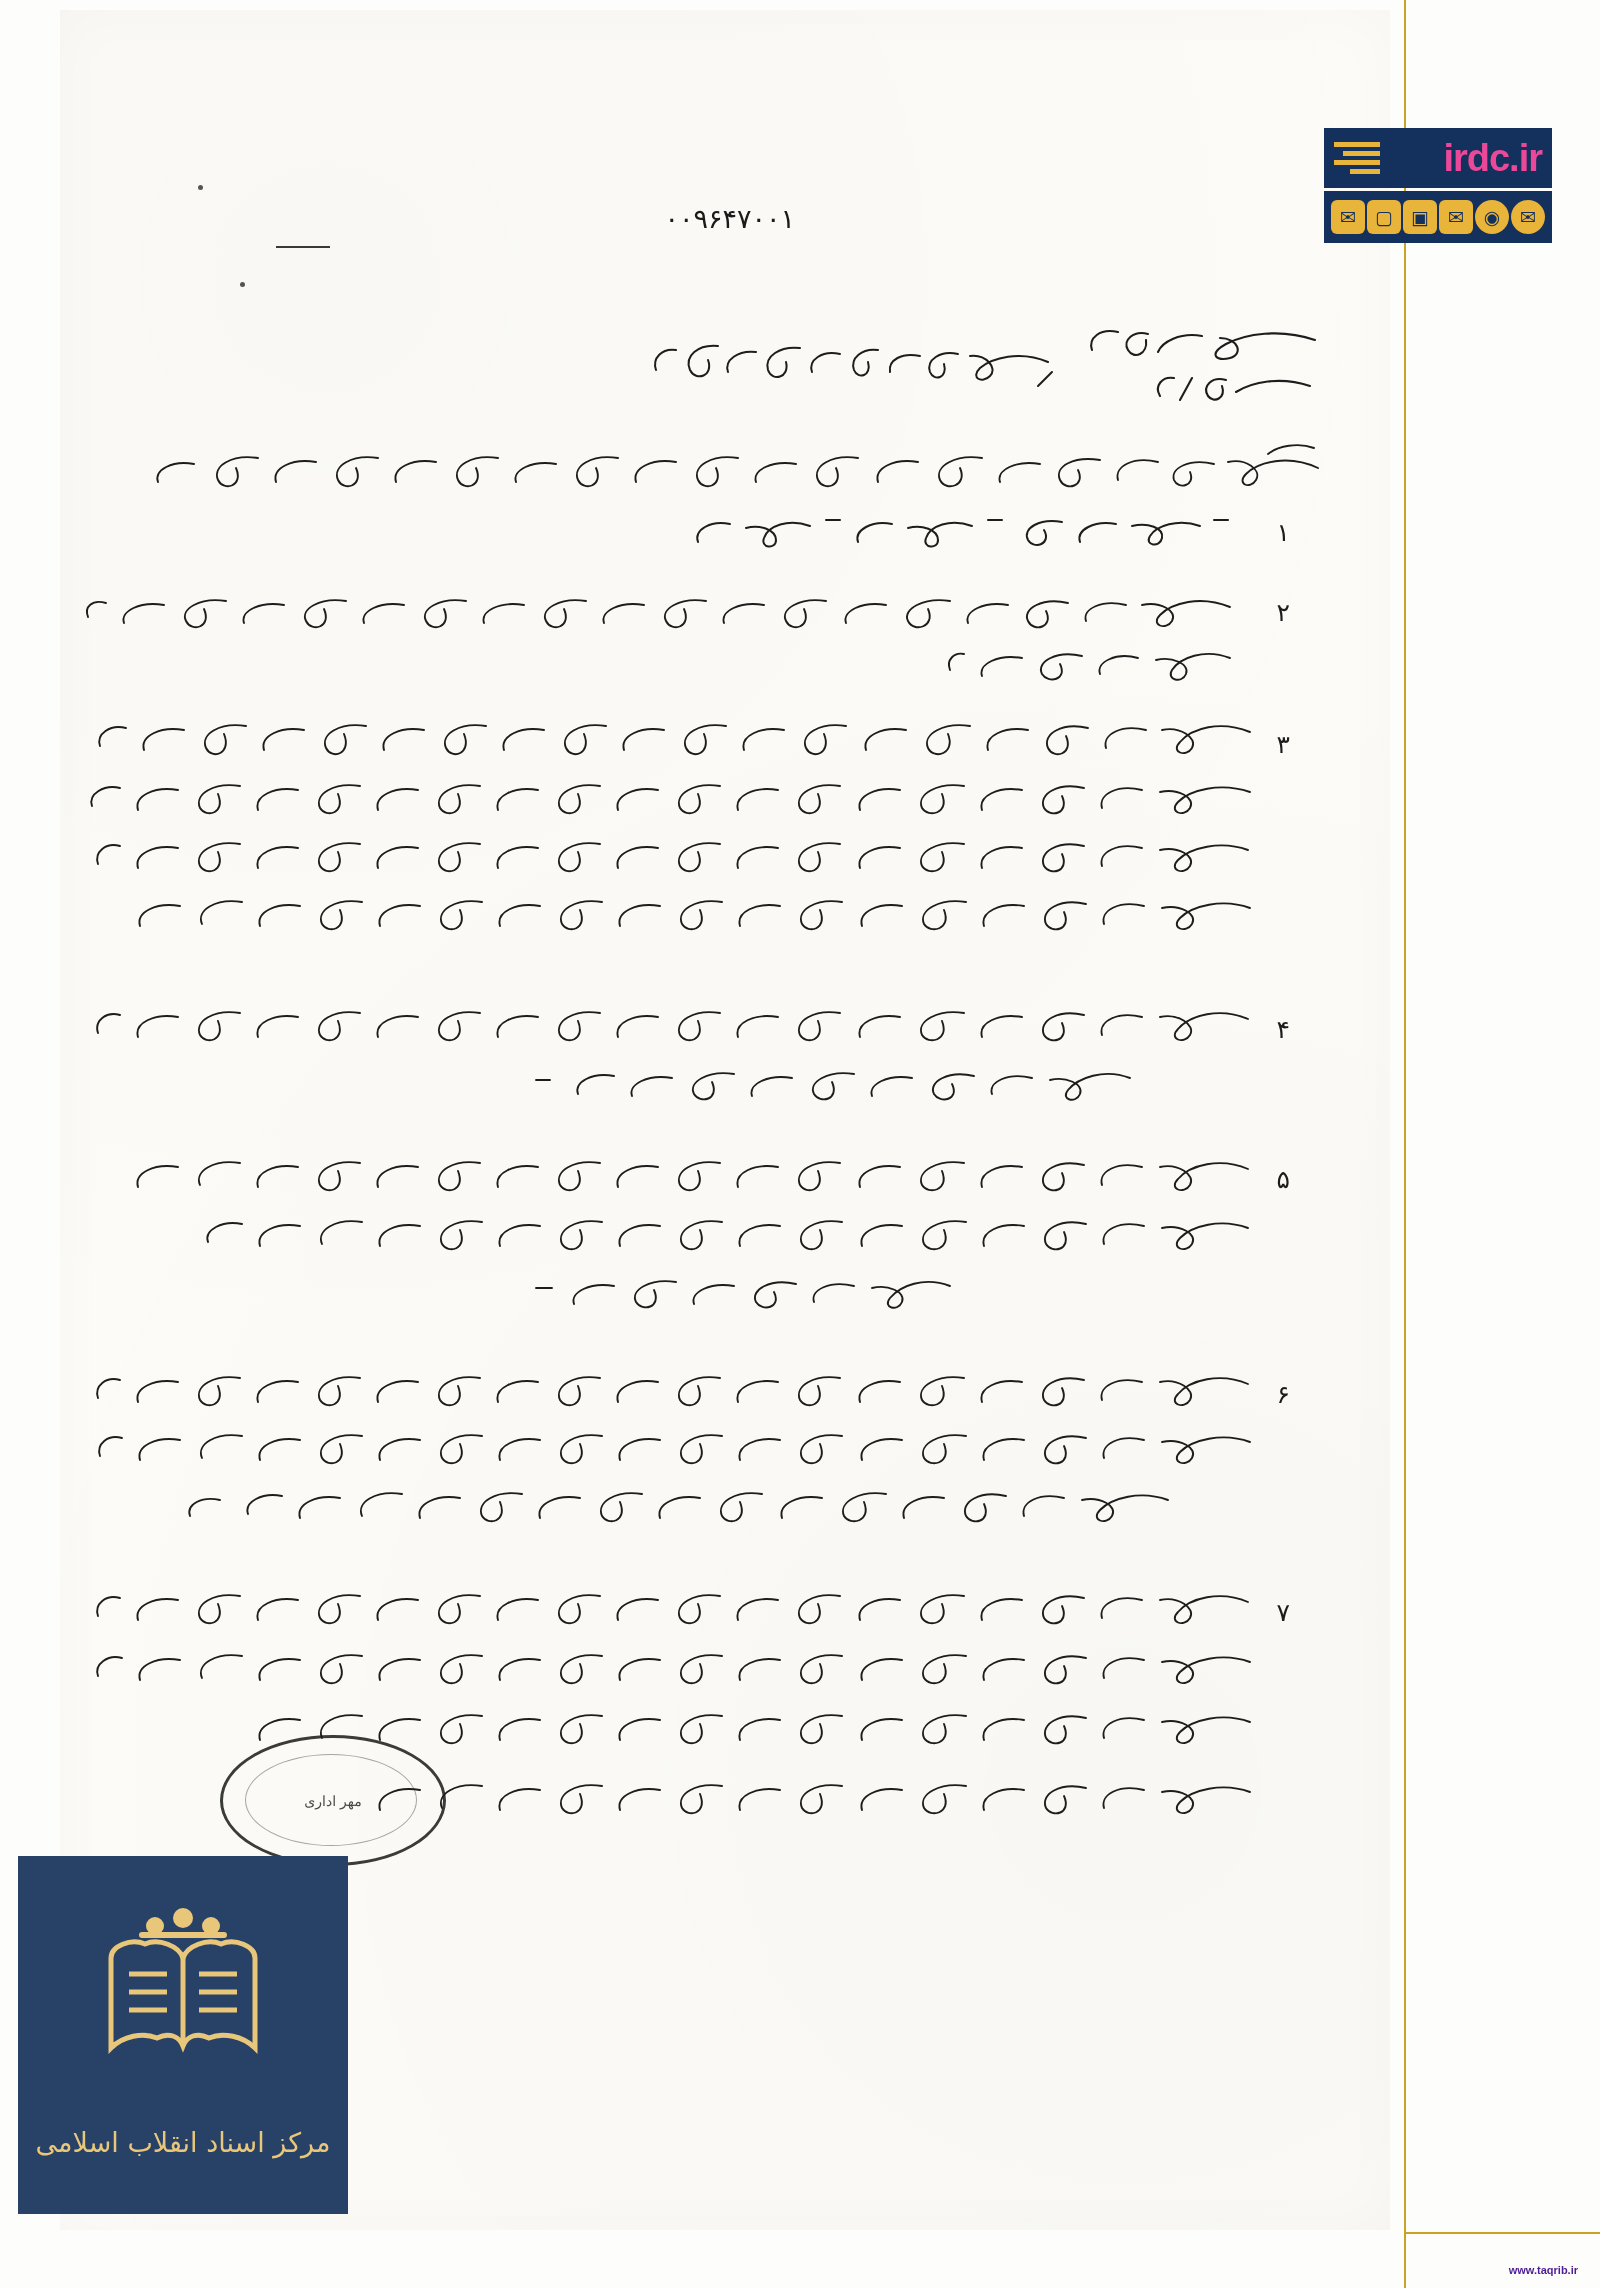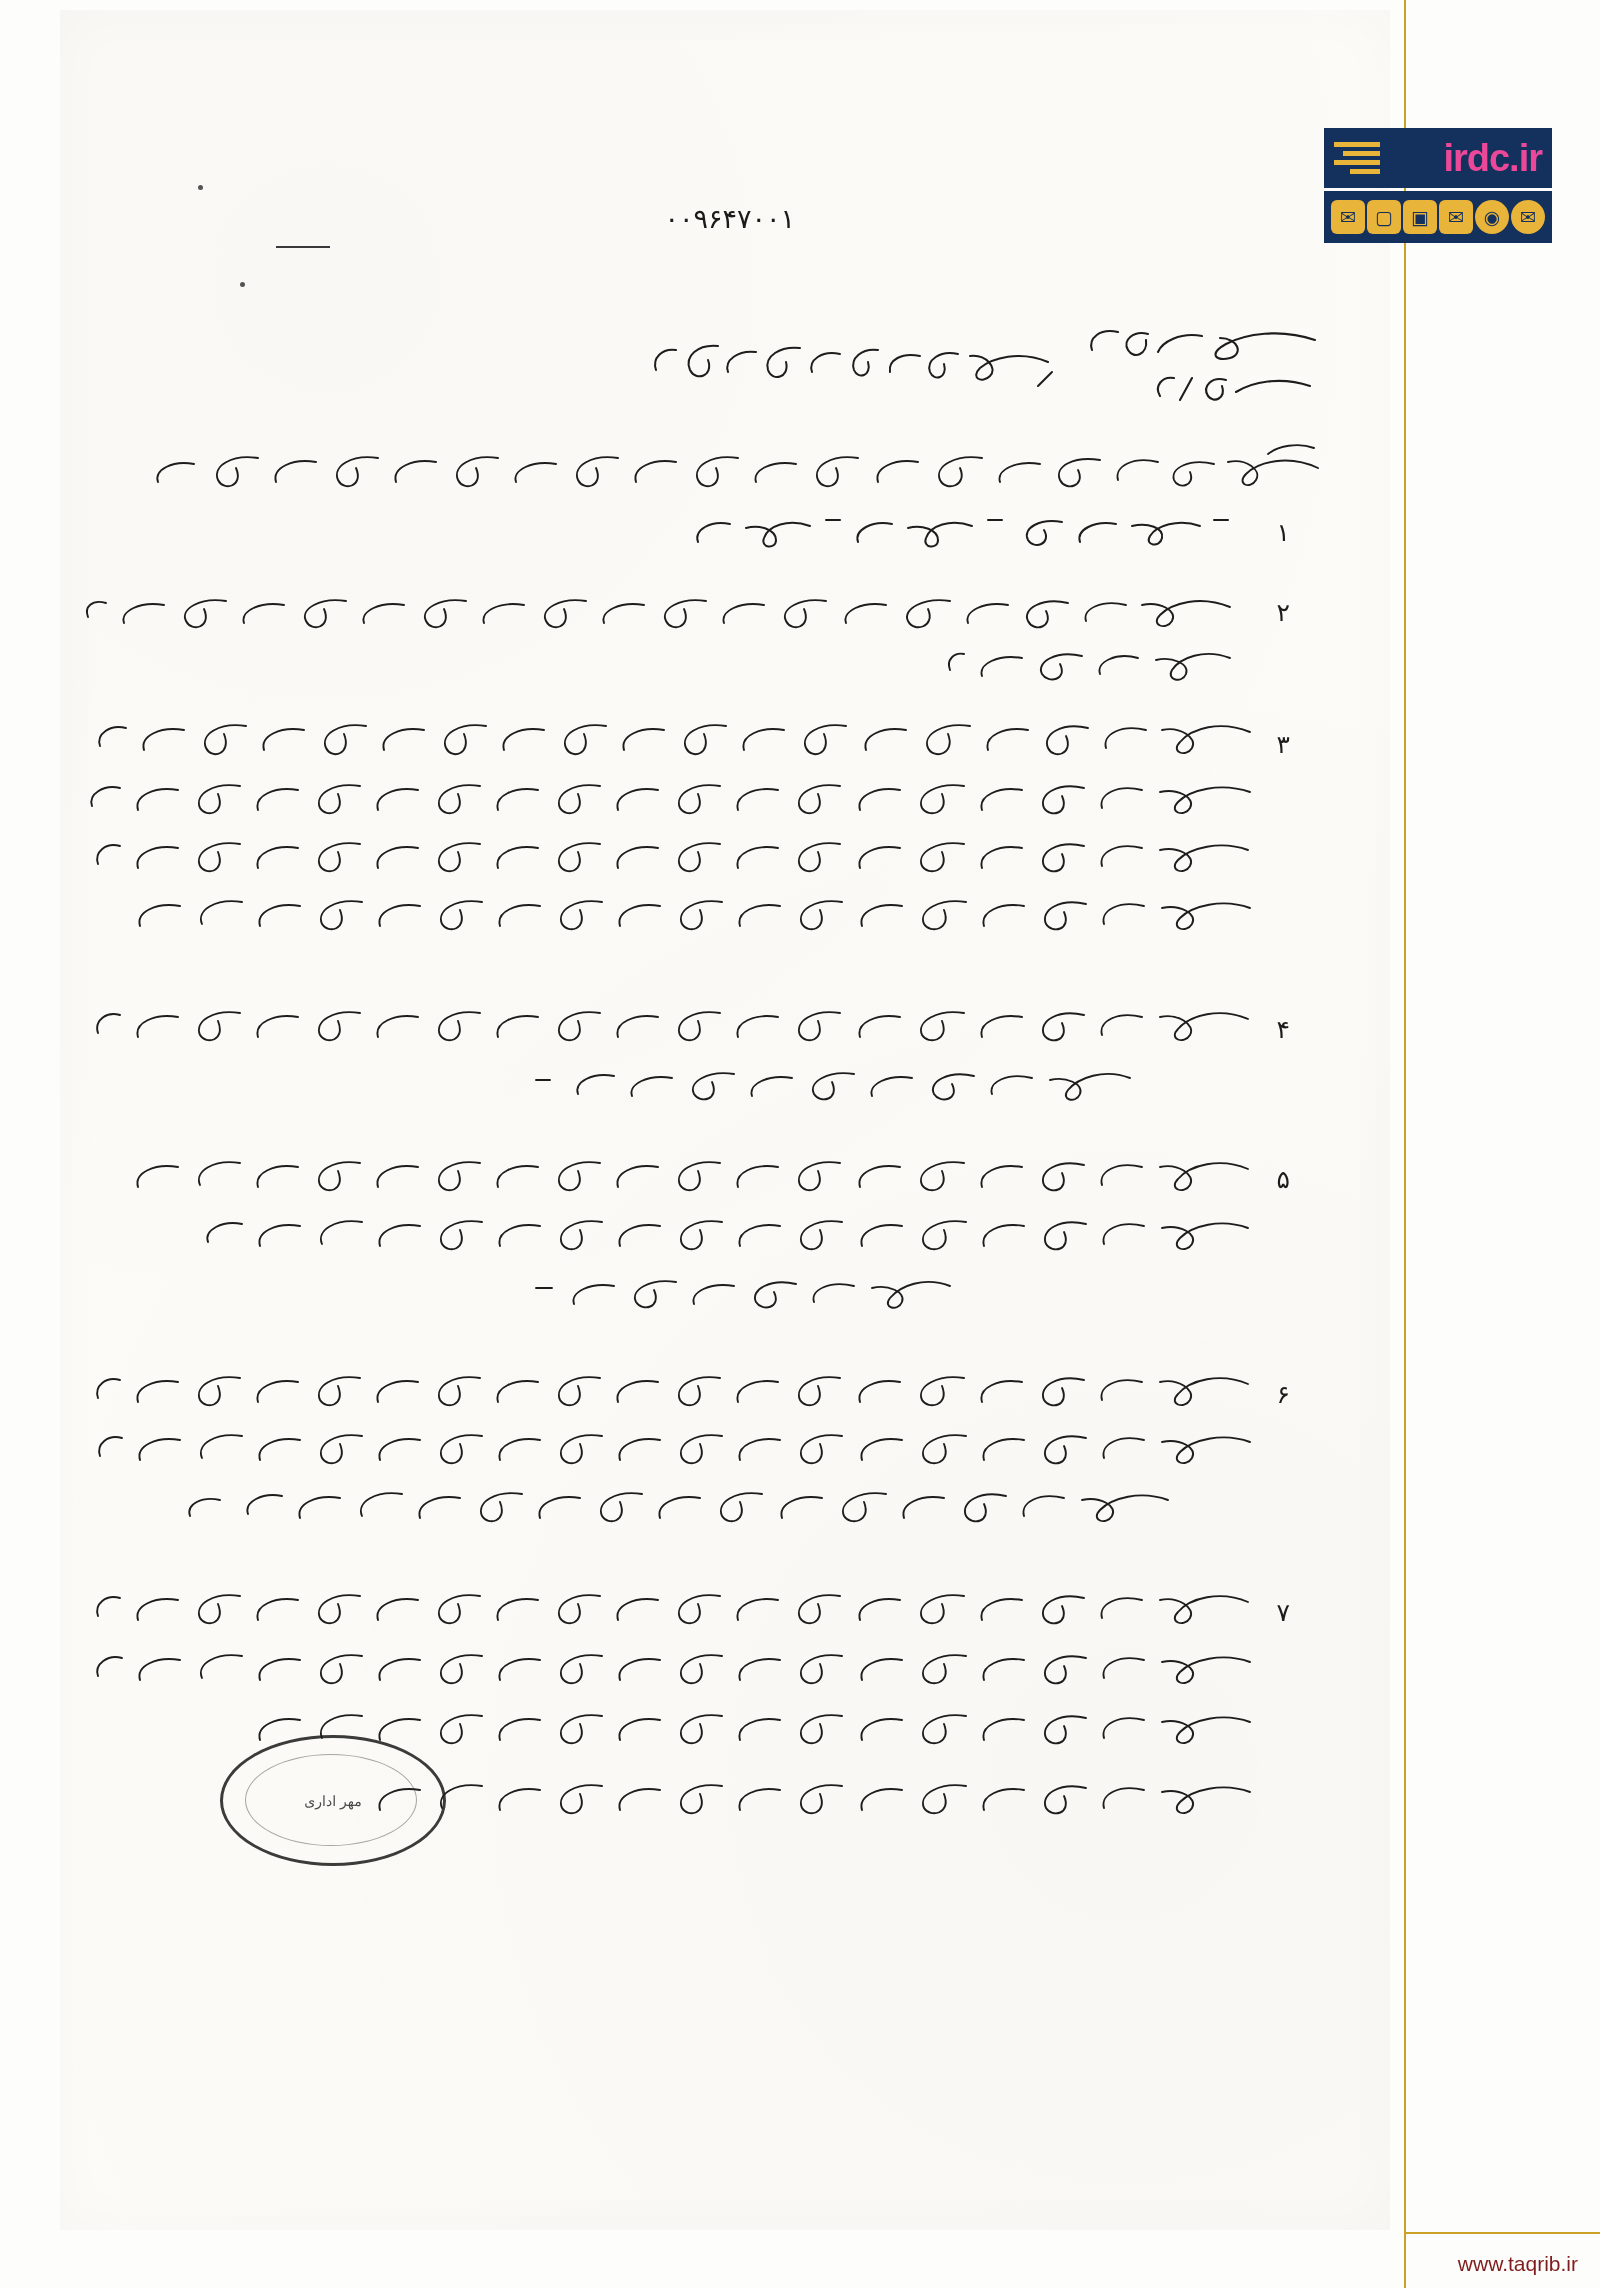--- a/index.html
+++ b/index.html
@@ -195,24 +195,25 @@
     color: #e9c77a;
     font-size: 27px;
     font-family: "DejaVu Sans", sans-serif;
     letter-spacing: 1px;
   }
 
   .site-url {
     position: absolute;
     right: 22px;
     bottom: 12px;
-    color: #7f1d1d;
-    font-size: 21px;
+    color: #4c1d95;
+    font-size: 11px;
     direction: ltr;
     font-family: "Liberation Sans", sans-serif;
+    font-weight: bold;
   }
 
   
   .seal {
     position: absolute;
     left: 160px;
     top: 1725px;
     width: 220px;
     height: 125px;
     border: 3px solid #1a1a1a;
@@ -717,16 +718,35 @@
     <div class="site-badge-bottom">
       <span class="soc circle">✉</span>
       <span class="soc circle">◉</span>
       <span class="soc">✉</span>
       <span class="soc">▣</span>
       <span class="soc">▢</span>
       <span class="soc">✉</span>
     </div>
   </div>
 
+  <div class="org-logo">
+    <svg class="org-crest" viewBox="0 0 200 200">
+      <g fill="none" stroke="#e9c77a" stroke-width="5">
+        <path d="M28 62 C28 50, 48 42, 62 48 C76 42, 96 50, 100 62 C104 50, 124 42, 138 48 C152 42, 172 50, 172 62
+                 L172 152 C160 140, 140 136, 126 142 C114 136, 104 140, 100 150
+                 C96 140, 86 136, 74 142 C60 136, 40 140, 28 152 Z"></path>
+        <path d="M100 62 L100 150"></path>
+        <path d="M46 78 L84 78 M46 96 L84 96 M46 114 L84 114"></path>
+        <path d="M116 78 L154 78 M116 96 L154 96 M116 114 L154 114"></path>
+      </g>
+      <g fill="#e9c77a">
+        <circle cx="72" cy="30" r="9"></circle>
+        <circle cx="100" cy="22" r="10"></circle>
+        <circle cx="128" cy="30" r="9"></circle>
+        <rect x="56" y="36" width="88" height="6" rx="3"></rect>
+      </g>
+    </svg>
+    <div class="org-name">مرکز اسناد انقلاب اسلامی</div>
+  </div>
 
   <div class="site-url">www.taqrib.ir</div>
 
 </div>
 
 </body></html>

